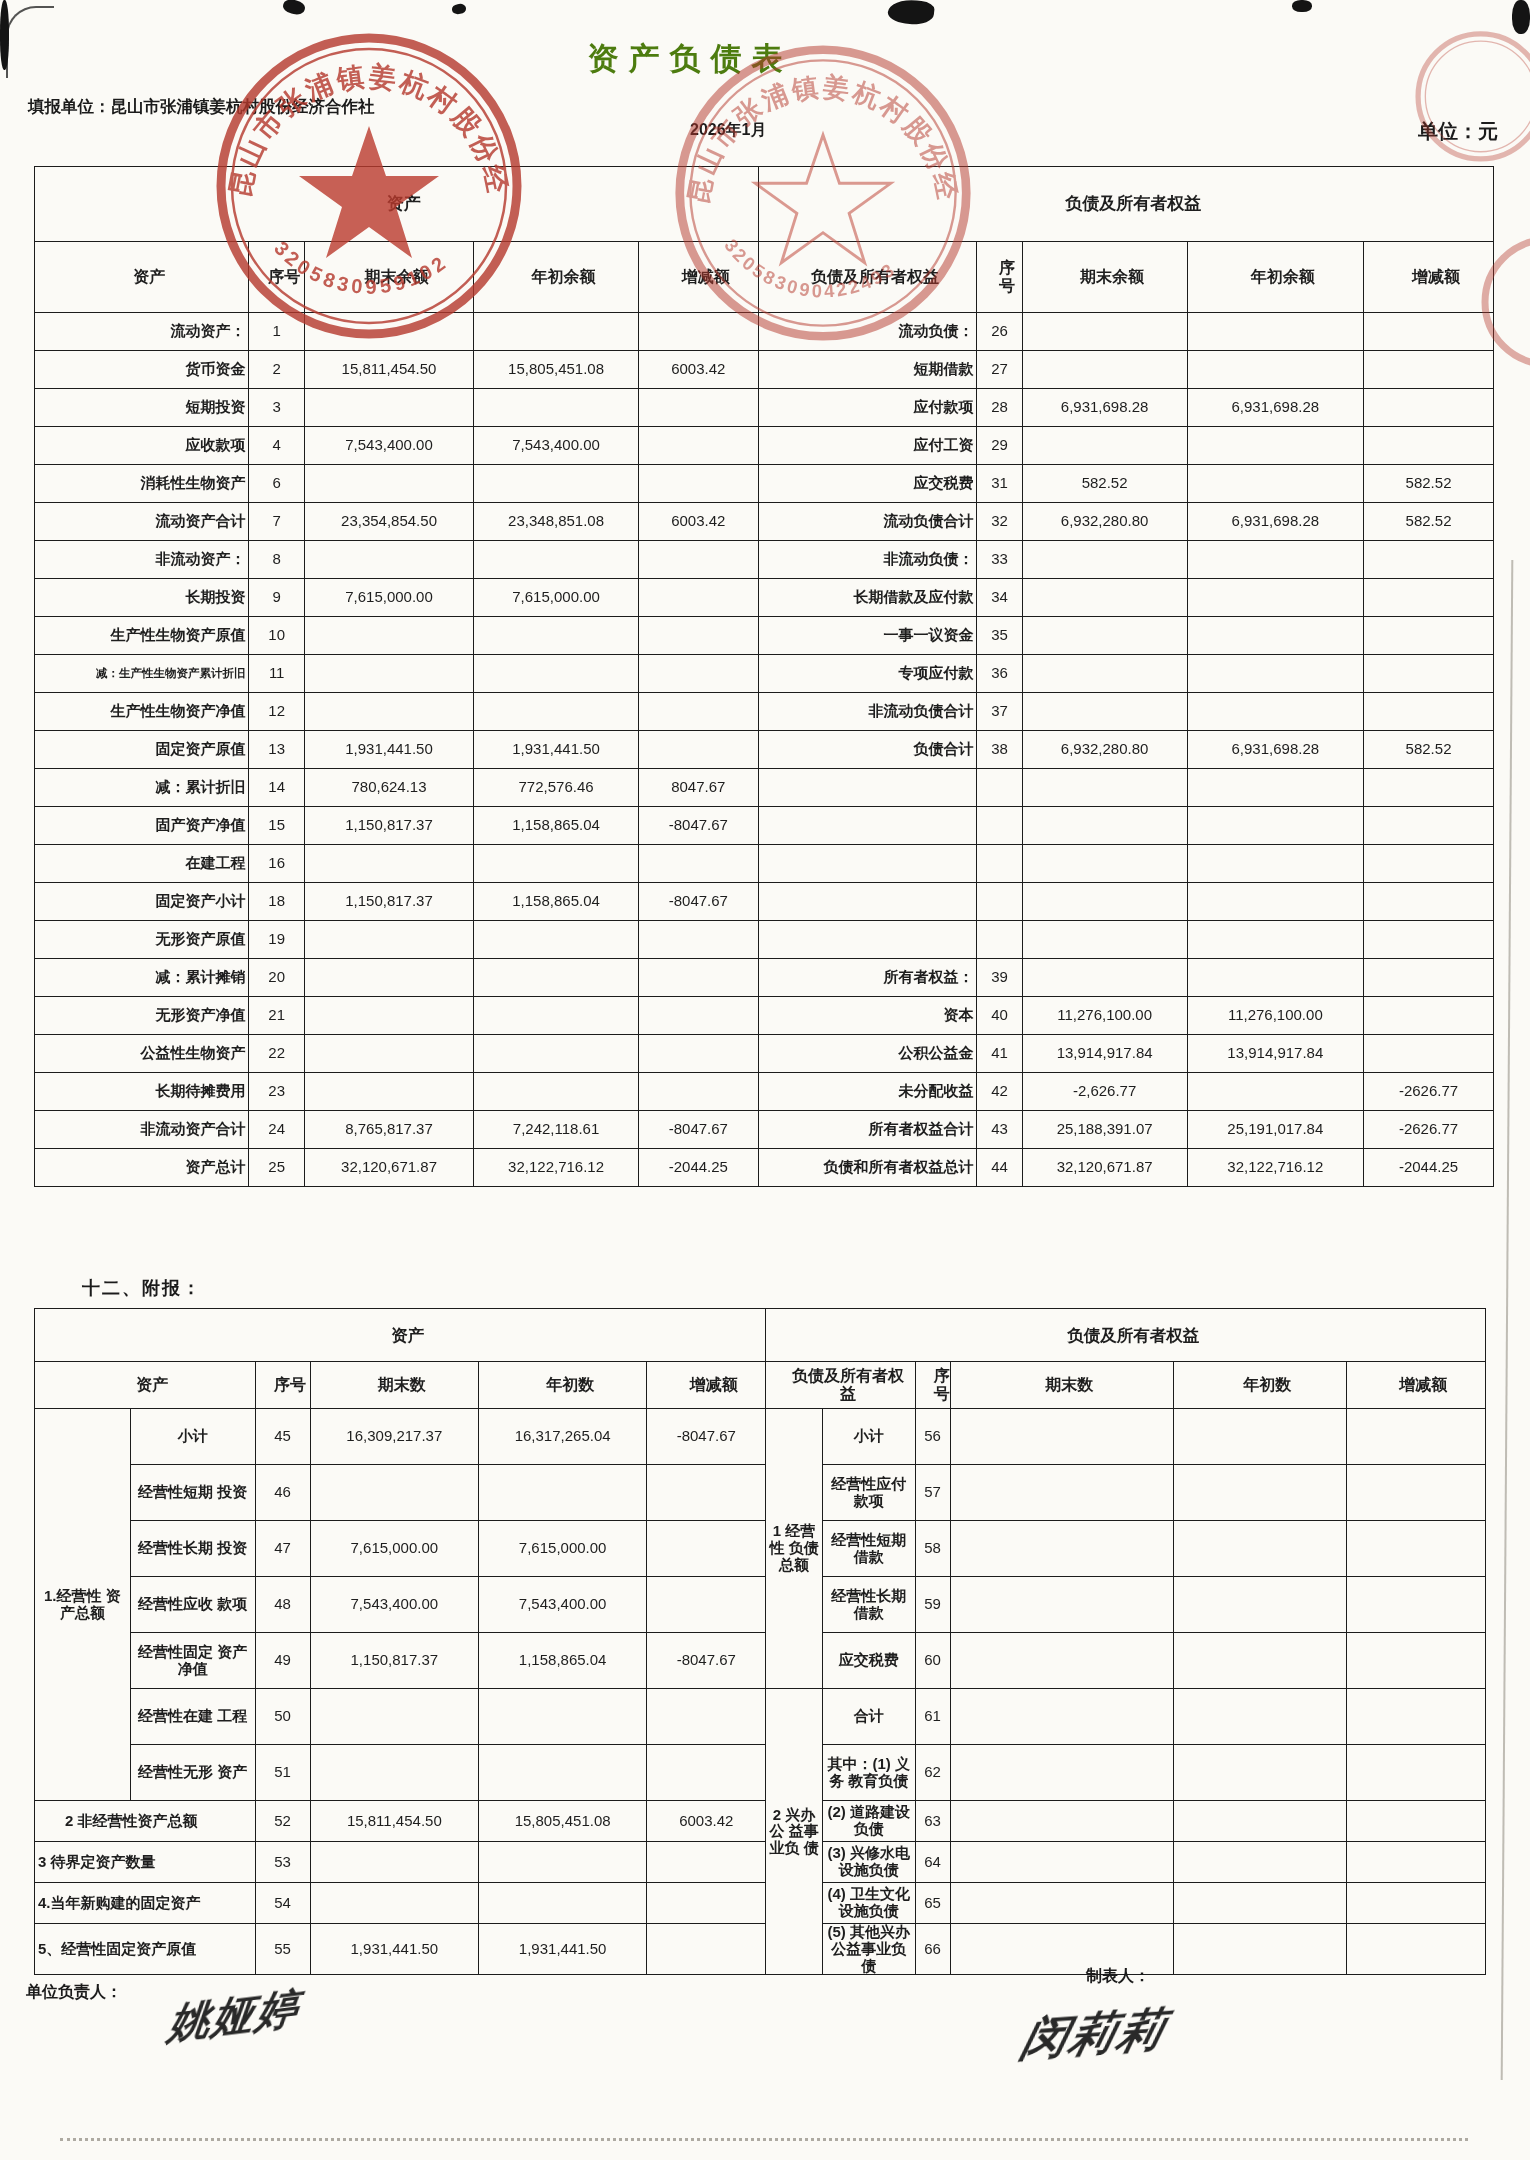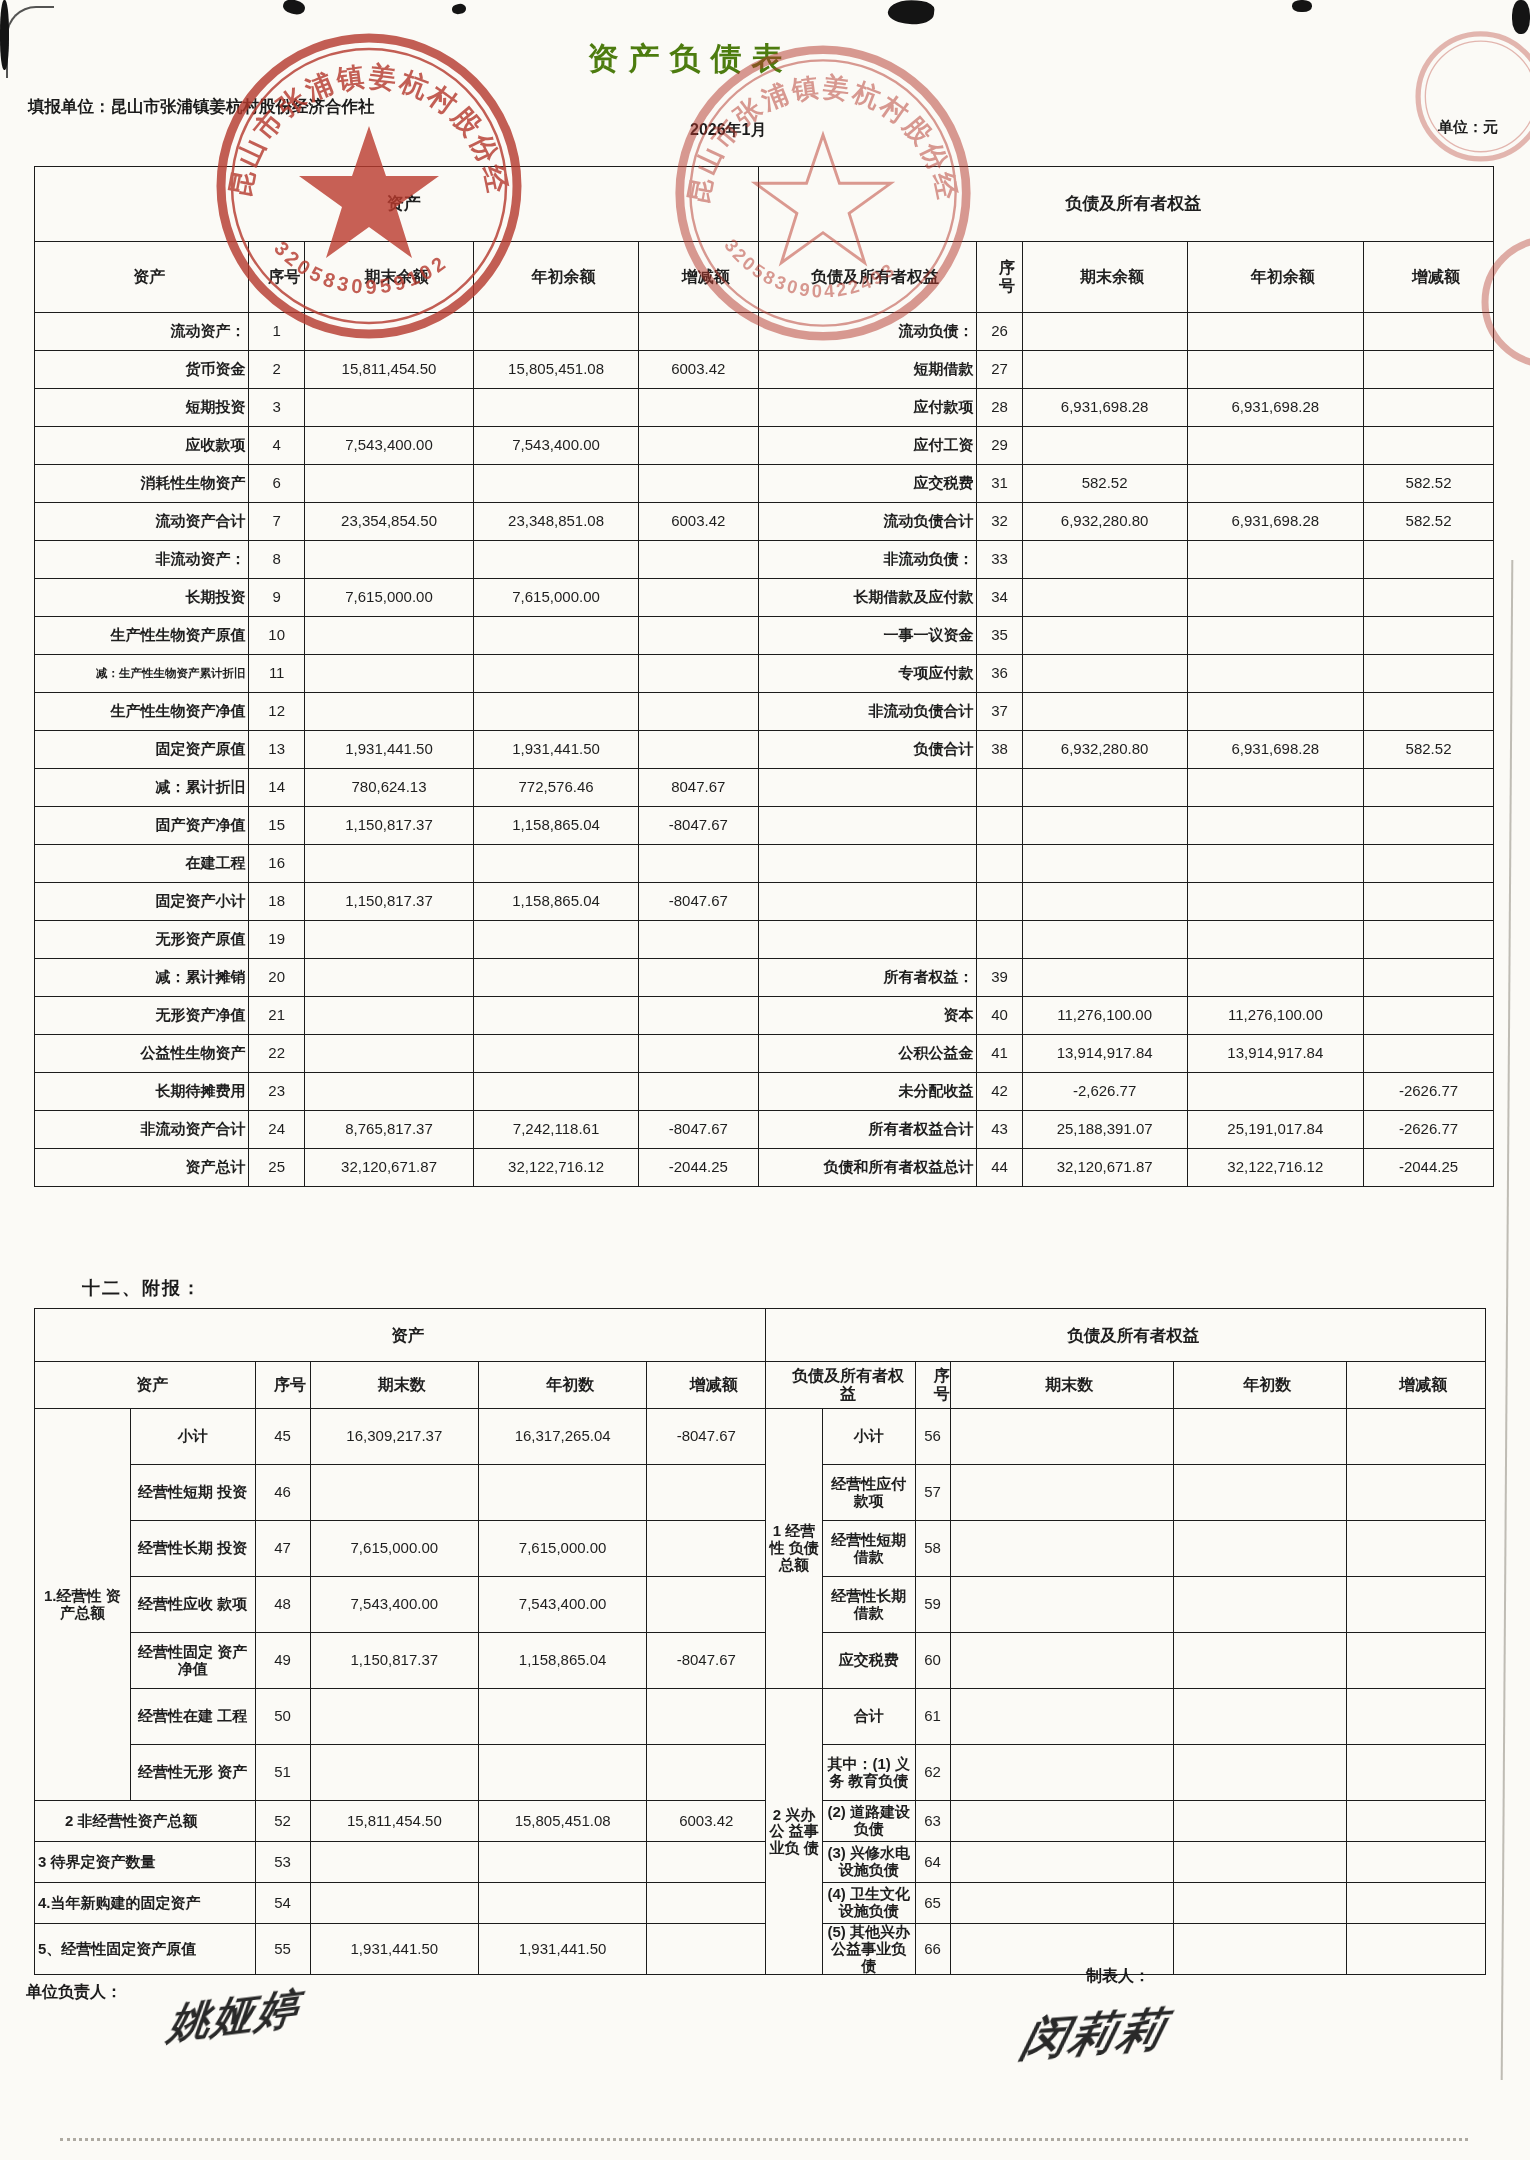--- a/index.html
+++ b/index.html
@@ -8,21 +8,21 @@
     background:#fbfaf6;overflow:hidden;
     font-family:"Liberation Sans", sans-serif;color:#1b1b1b;
   }
   
   .doc-title{
     position:absolute;top:38px;left:0;width:1380px;text-align:center;
     font-size:31px;font-weight:700;letter-spacing:10px;color:#4d7c0f;
   }
   .filler-line{position:absolute;top:96px;left:28px;font-size:16.5px;font-weight:600;}
   .date-line{position:absolute;top:120px;left:690px;font-size:16px;font-weight:600;}
-  .unit-line{position:absolute;top:118px;right:32px;font-size:15px;font-weight:600;}
+  .unit-line{position:absolute;top:118px;right:32px;font-size:20px;font-weight:600;}
   .appendix-title{position:absolute;top:1276px;left:82px;font-size:18px;font-weight:700;letter-spacing:2px;}
   .footer-label{position:absolute;font-size:16px;font-weight:700;}
   .manager-label{top:1982px;left:26px;}
   .preparer-label{top:1966px;left:1086px;}
   .sig{
     position:absolute;font-size:46px;font-weight:700;font-style:italic;color:#181818;
     transform:rotate(-7deg) skewX(-14deg);opacity:.92;letter-spacing:2px;
     filter:blur(.4px);
   }
   .sig-manager{top:1988px;left:168px;font-size:42px;}

